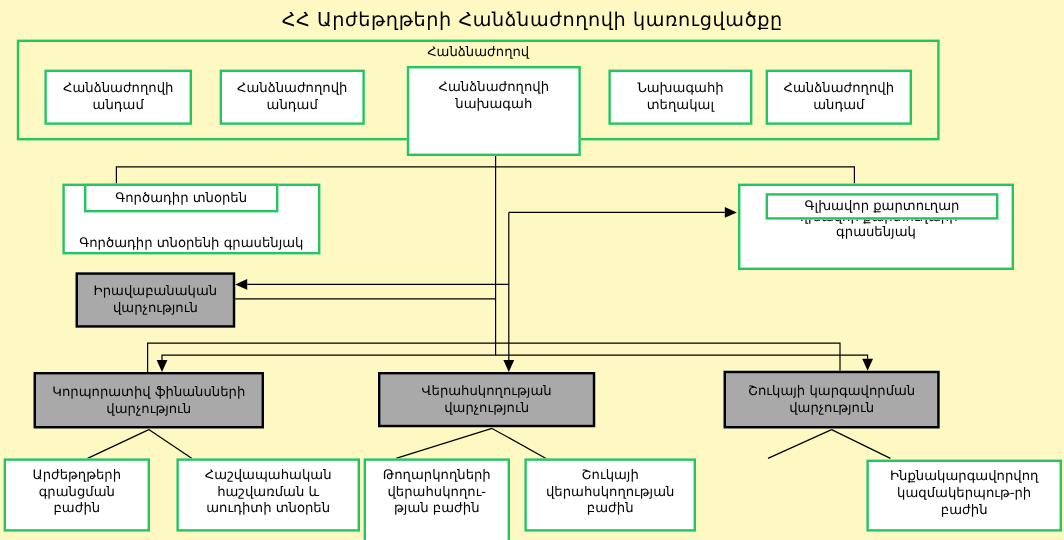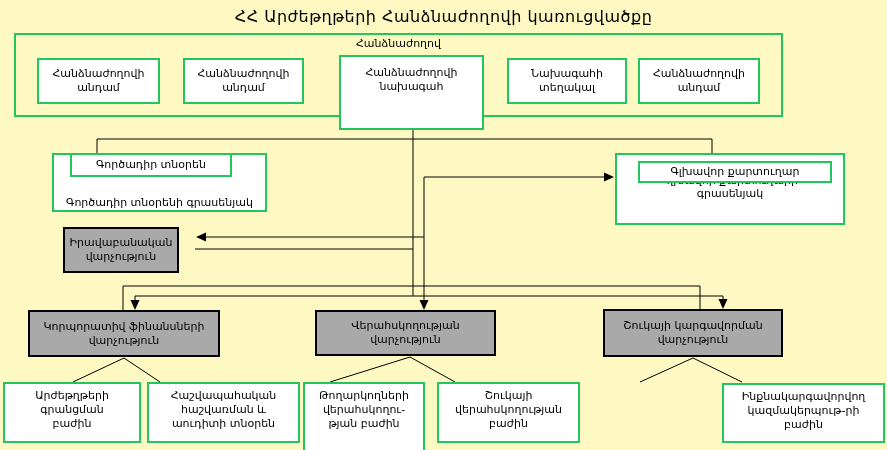--- a/index.html
+++ b/index.html
@@ -70,31 +70,31 @@
   <div class="box" style="left:638px;top:58px;width:122px;height:46px;">Հանձնաժողովի
 անդամ</div>
 
   <div class="box bottom-align" style="left:52px;top:153px;width:215px;height:59px;">Գործադիր տնօրենի գրասենյակ</div>
   <div class="box" style="left:70px;top:153px;width:162px;height:24px;">Գործադիր տնօրեն</div>
 
   <div class="box bottom-align" style="left:615px;top:153px;width:230px;height:72px;padding-bottom:22px;">Գլխավոր քարտուղարի
 գրասենյակ</div>
   <div class="box" style="left:638px;top:161px;width:194px;height:22px;">Գլխավոր քարտուղար</div>
 
-  <div class="box gray" style="left:63px;top:227px;width:116px;height:46px;">Իրավաբանական
+  <div class="box gray" style="left:63px;top:227px;width:133px;height:46px;">Իրավաբանական
 վարչություն</div>
 
   <div class="box gray" style="left:28px;top:310px;width:192px;height:47px;">Կորպորատիվ ֆինանսների
 վարչություն</div>
   <div class="box gray" style="left:315px;top:310px;width:181px;height:46px;">Վերահսկողության
 վարչություն</div>
   <div class="box gray" style="left:603px;top:309px;width:180px;height:48px;">Շուկայի կարգավորման
 վարչություն</div>
 
-  <div class="box div-box" style="left:3px;top:382px;width:138px;height:61px;">Արժեթղթերի
+  <div class="box div-box" style="left:3px;top:382px;width:122px;height:61px;">Արժեթղթերի
 գրանցման
 բաժին</div>
   <div class="box div-box" style="left:147px;top:382px;width:153px;height:61px;">Հաշվապահական
 հաշվառման և
 աուդիտի տնօրեն</div>
   <div class="box div-box" style="left:303px;top:382px;width:122px;height:77px;">Թողարկողների
 վերահսկողու-
 թյան բաժին</div>
   <div class="box div-box" style="left:437px;top:382px;width:143px;height:61px;">Շուկայի
 վերահսկողության

